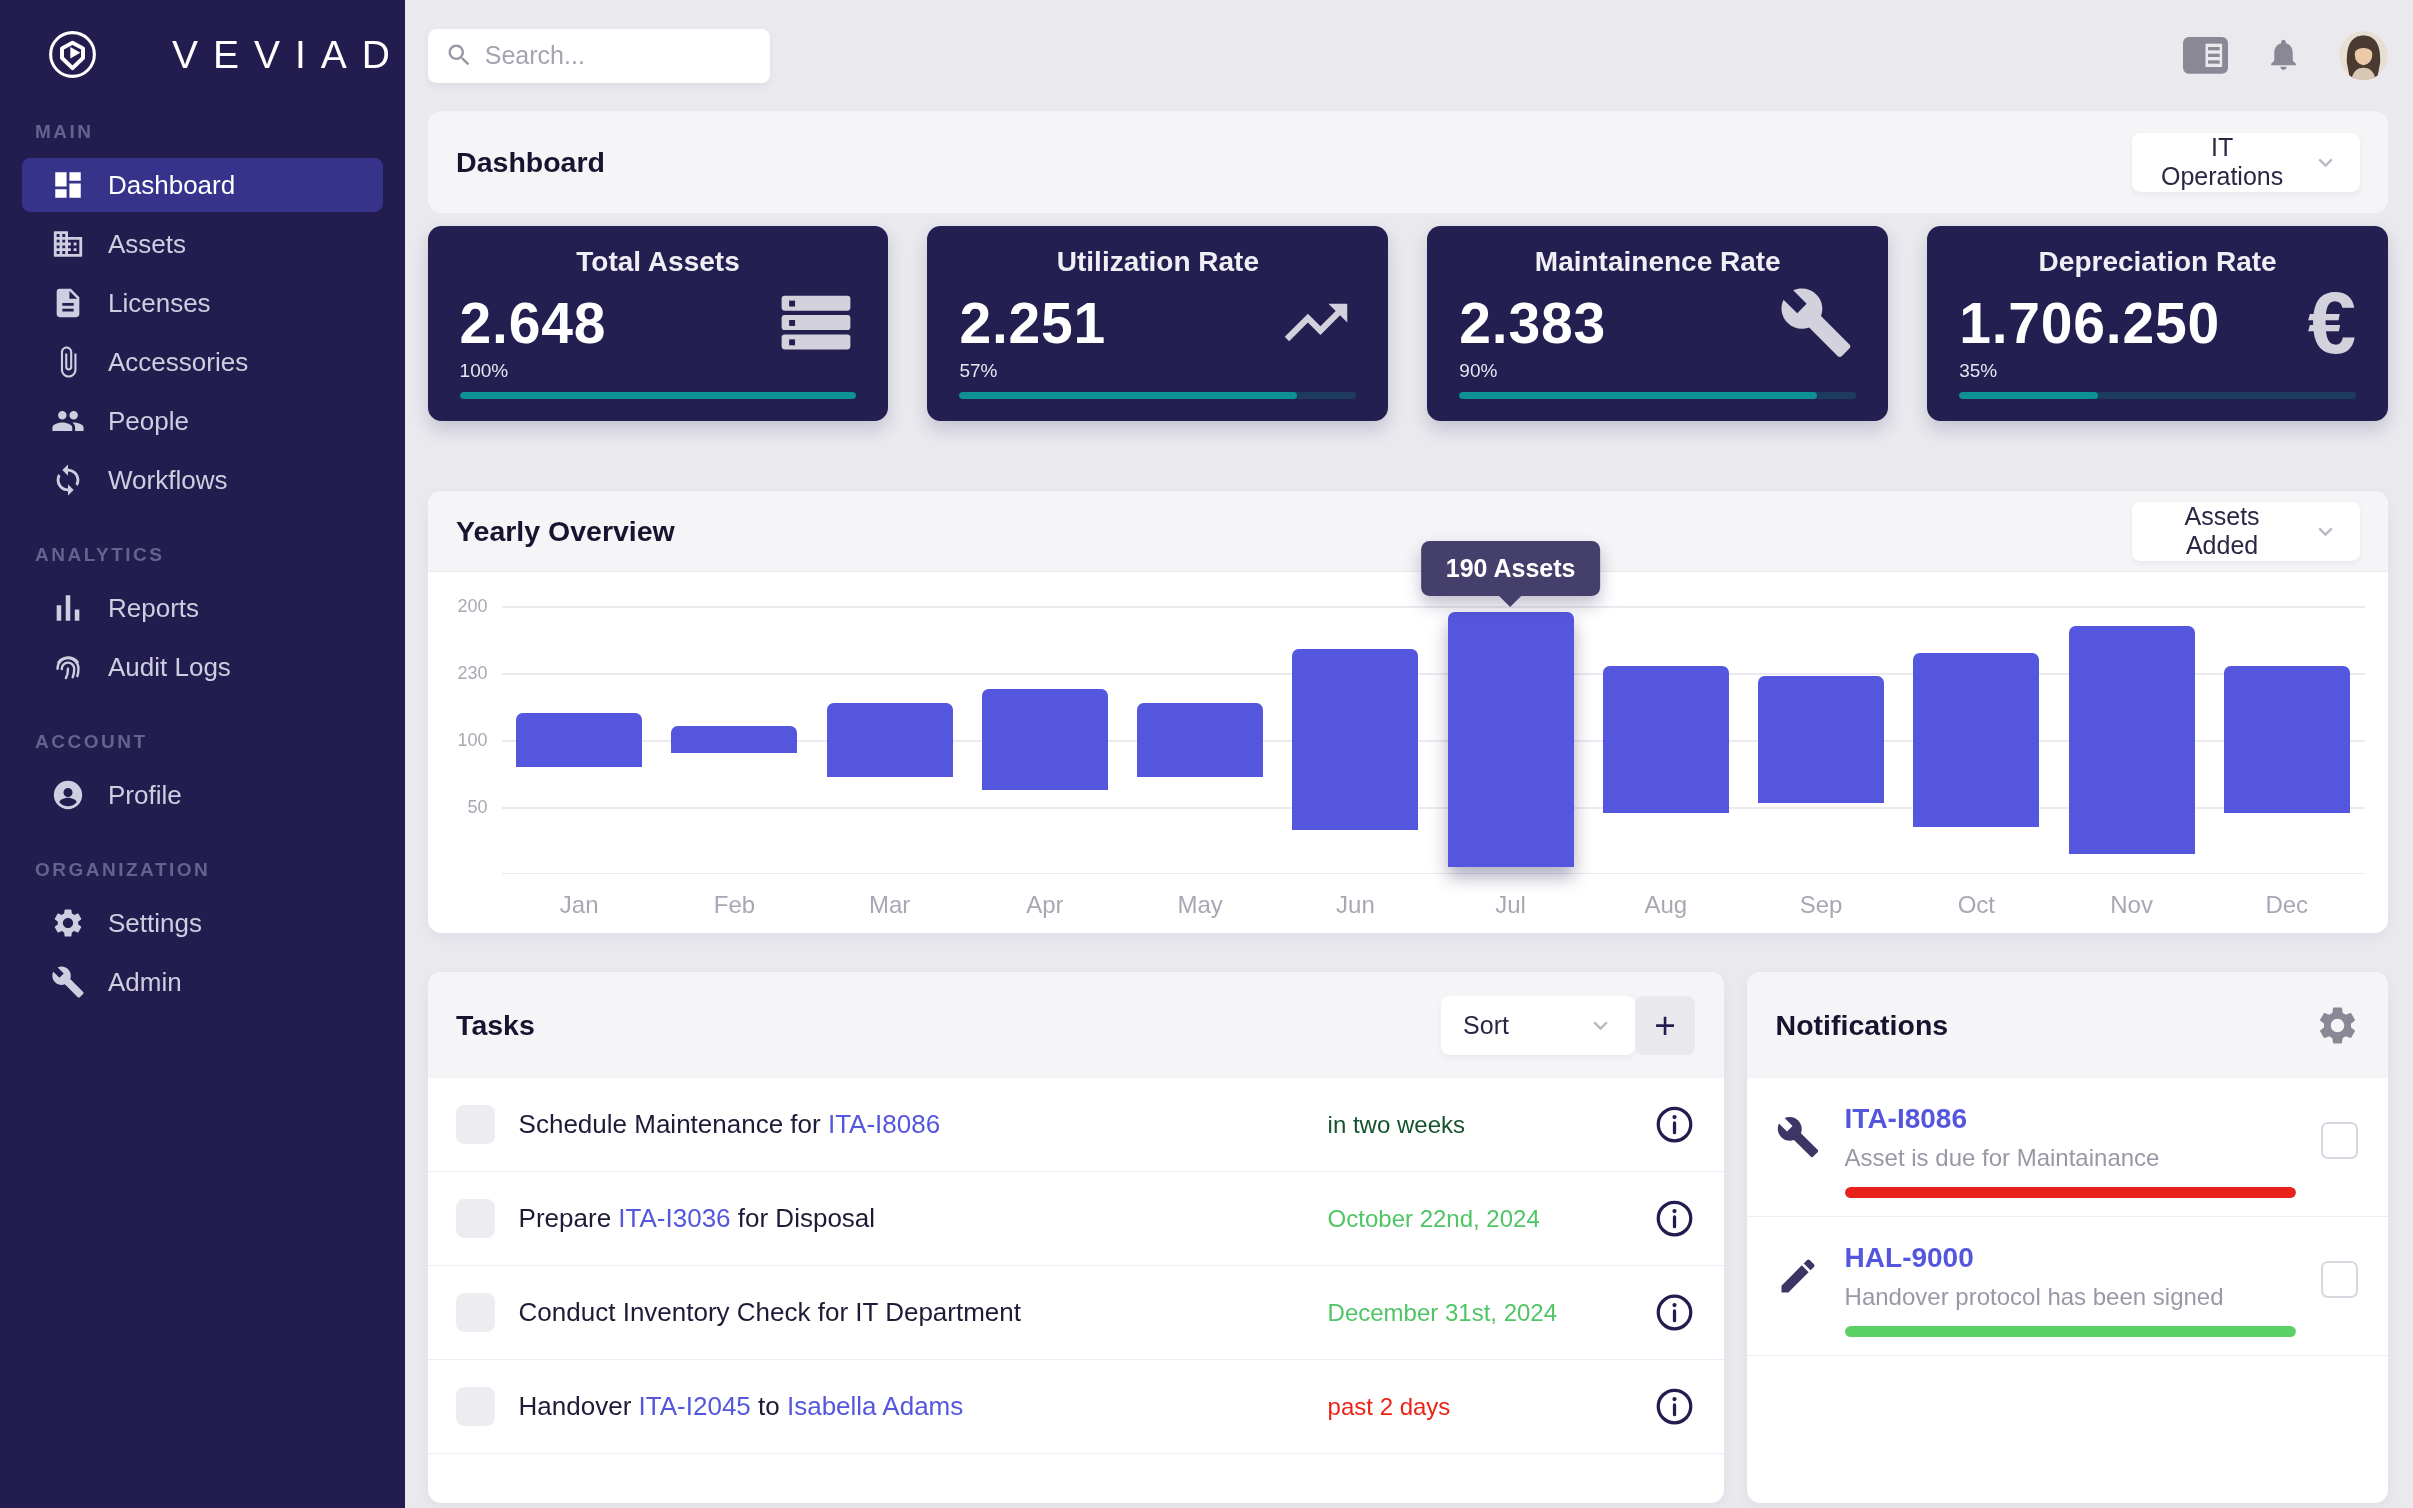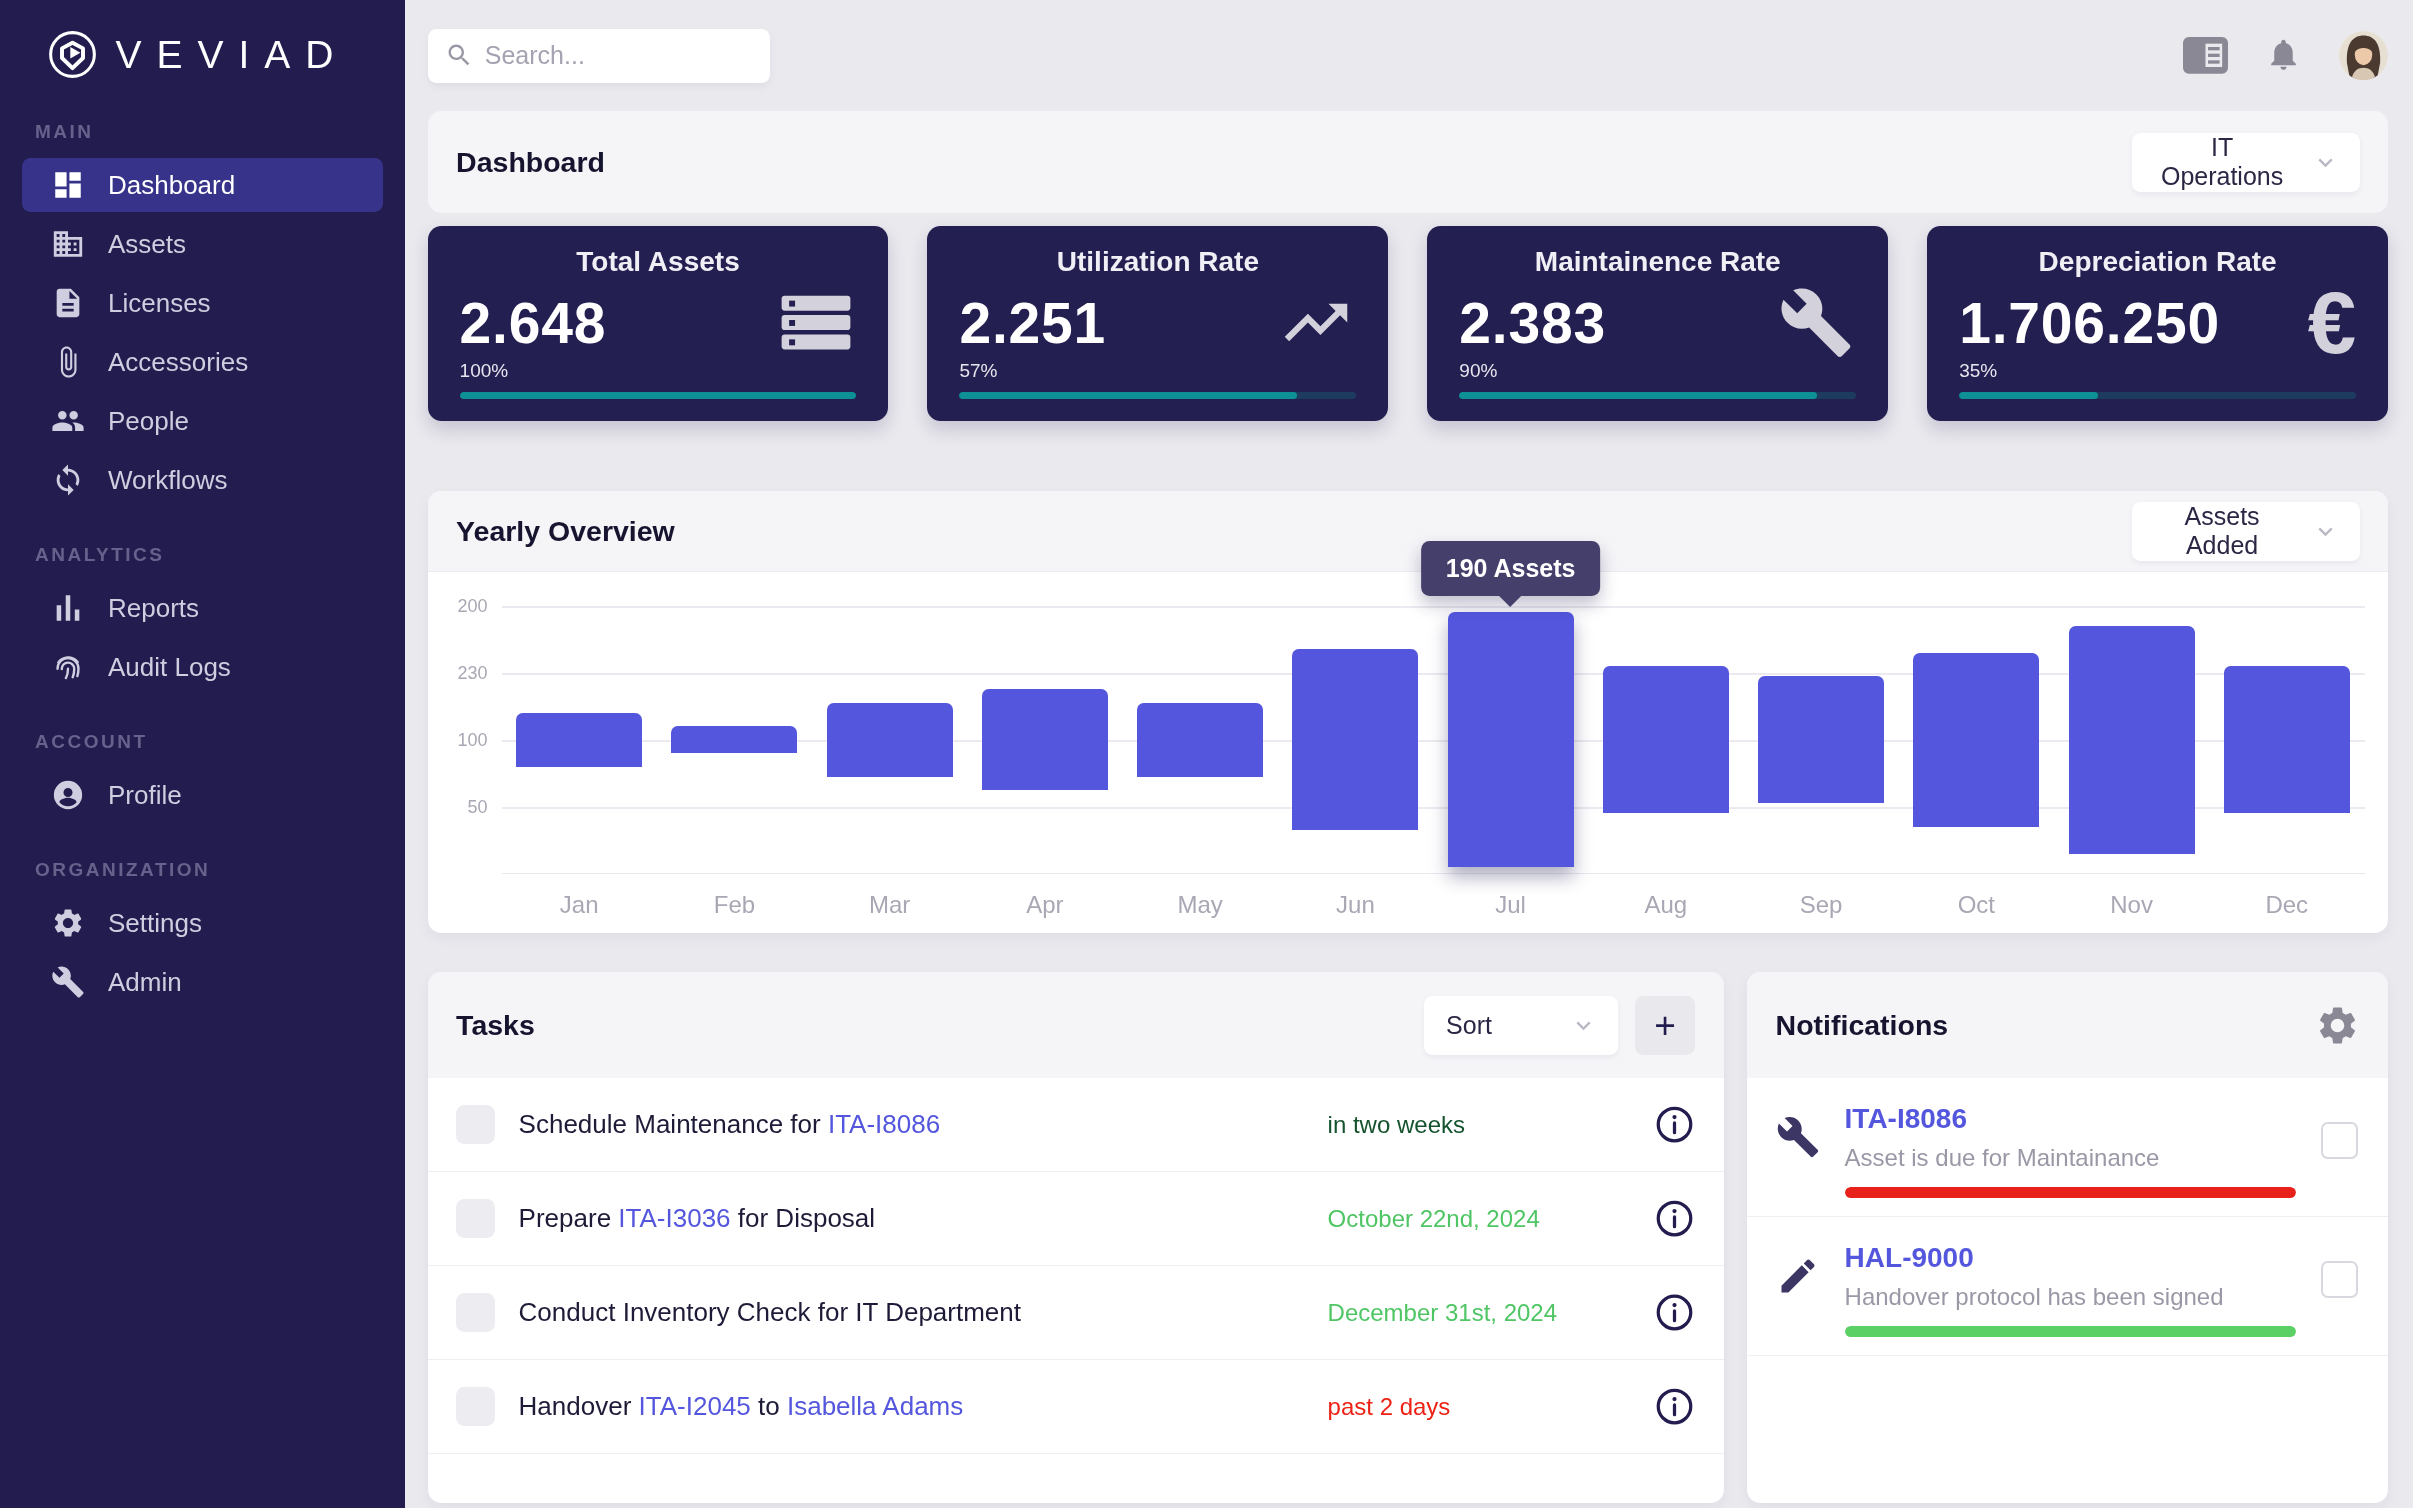--- a/index.html
+++ b/index.html
@@ -11,21 +11,21 @@
     overflow:hidden;
     position:relative;
   }
   .app { display:flex; width:2413px; height:1508px; }
 
   
   .sidebar {
     width:405px; height:1508px; background:#221d4e; flex:none;
     padding-top:25px; color:#cfcde0;
   }
-  .logo { display:flex; align-items:center; gap:18.4px; padding-left:48px; height:59px; }
+  .logo { display:flex; align-items:center; gap:18.4px; padding-left:48px; height:59px;justify-content:space-between; }
   .logo-mark svg { width:49px; height:49px; display:block; }
   .logo-text { color:#fff; font-size:39px; letter-spacing:15px; font-weight:400; }
   .nav-section-label {
     font-size:19px; font-weight:700; letter-spacing:2.5px; color:#66628c;
     padding-left:35px; margin-top:37px; margin-bottom:15px;
   }
   .nav-item {
     display:flex; align-items:center; gap:22px;
     margin:5px 22px; padding:0 0 0 27px; height:54px; border-radius:8.4px;
     font-size:26px; color:#cfcde0; cursor:pointer;
@@ -117,21 +117,21 @@
   .chart-tooltip:after {
     content:""; position:absolute; top:100%; left:50%; margin-left:-11px;
     border:11px solid transparent; border-top-color:#453f6b;
   }
 
   
   .bottom-row { display:flex; gap:23.5px; margin-top:39px; }
   .tasks-panel { width:1296px; height:531px; flex:none; }
   .notif-panel { width:641px; height:531px; flex:none; }
   .tasks-panel .panel-head, .notif-panel .panel-head { height:106px; }
-  .head-actions { display:flex; align-items:center; gap:17px; }
+  .head-actions { display:flex; align-items:center; }
   .sort-select { width:194px; }
   .plus-btn {
     width:60px; height:59px; background:#e9e9ed; border:none; border-radius:8.4px;
     font-size:37px; color:#221d4e; cursor:pointer; line-height:59px; font-family:"Liberation Sans", sans-serif;
   }
   .task-row {
     display:flex; align-items:center; height:94px; padding:0 30px 0 28.5px;
     border-bottom:1.7px solid #efeef2; background:#fff;
   }
   .task-check { width:39px; height:39px; background:#ececf1; border-radius:8.4px; flex:none; cursor:pointer; }

